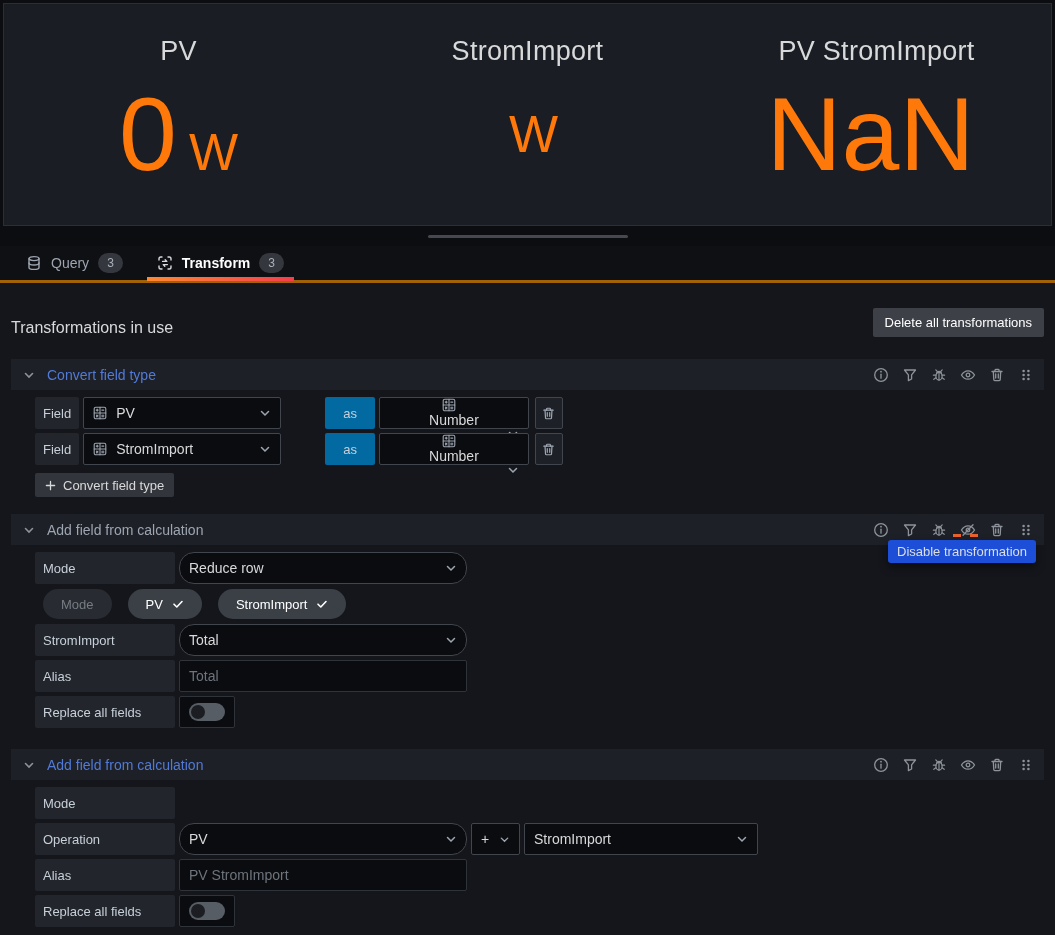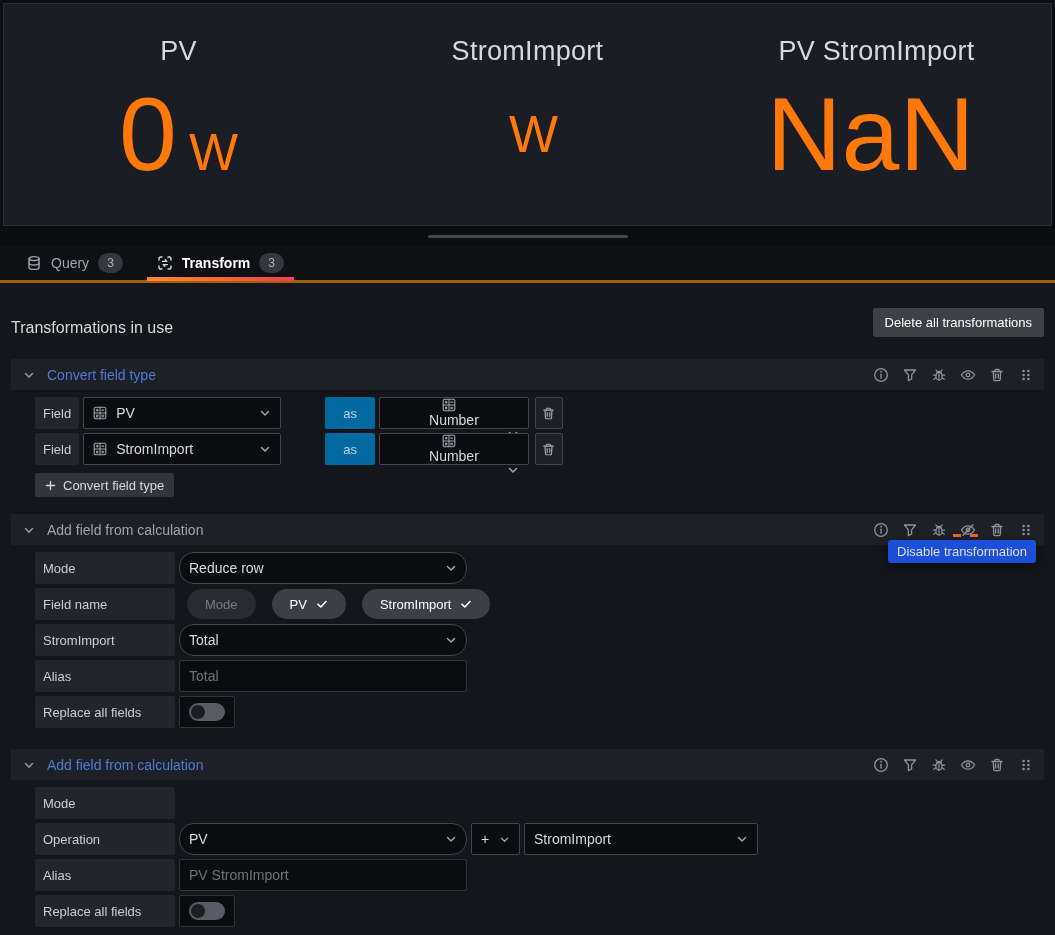--- a/index.html
+++ b/index.html
@@ -403,21 +403,20 @@
           <span>Reduce row</span>
           <span class="chev">
             <svg width="12" height="12" viewBox="0 0 12 12" fill="none" stroke="#9da5b1" stroke-width="1.5" stroke-linecap="round">
                 <path d="M2.5 4.5L6 8l3.5-3.5"></path>
               </svg>
           </span>
         </div>
       </div>
 
       <div class="form-row">
-        <div class="row-label w-med">Field name</div>
         <div class="pills">
           <button class="pill off">
             <span>Mode</span>
           </button>
           <button class="pill on">
             <span>PV</span>
             <span>
               <svg width="12" height="12" viewBox="0 0 12 12" fill="none" stroke="#ffffff" stroke-width="1.6" stroke-linecap="round" stroke-linejoin="round">
                   <path d="M2 6.2L4.8 9 10 3.5"></path>
                 </svg>

